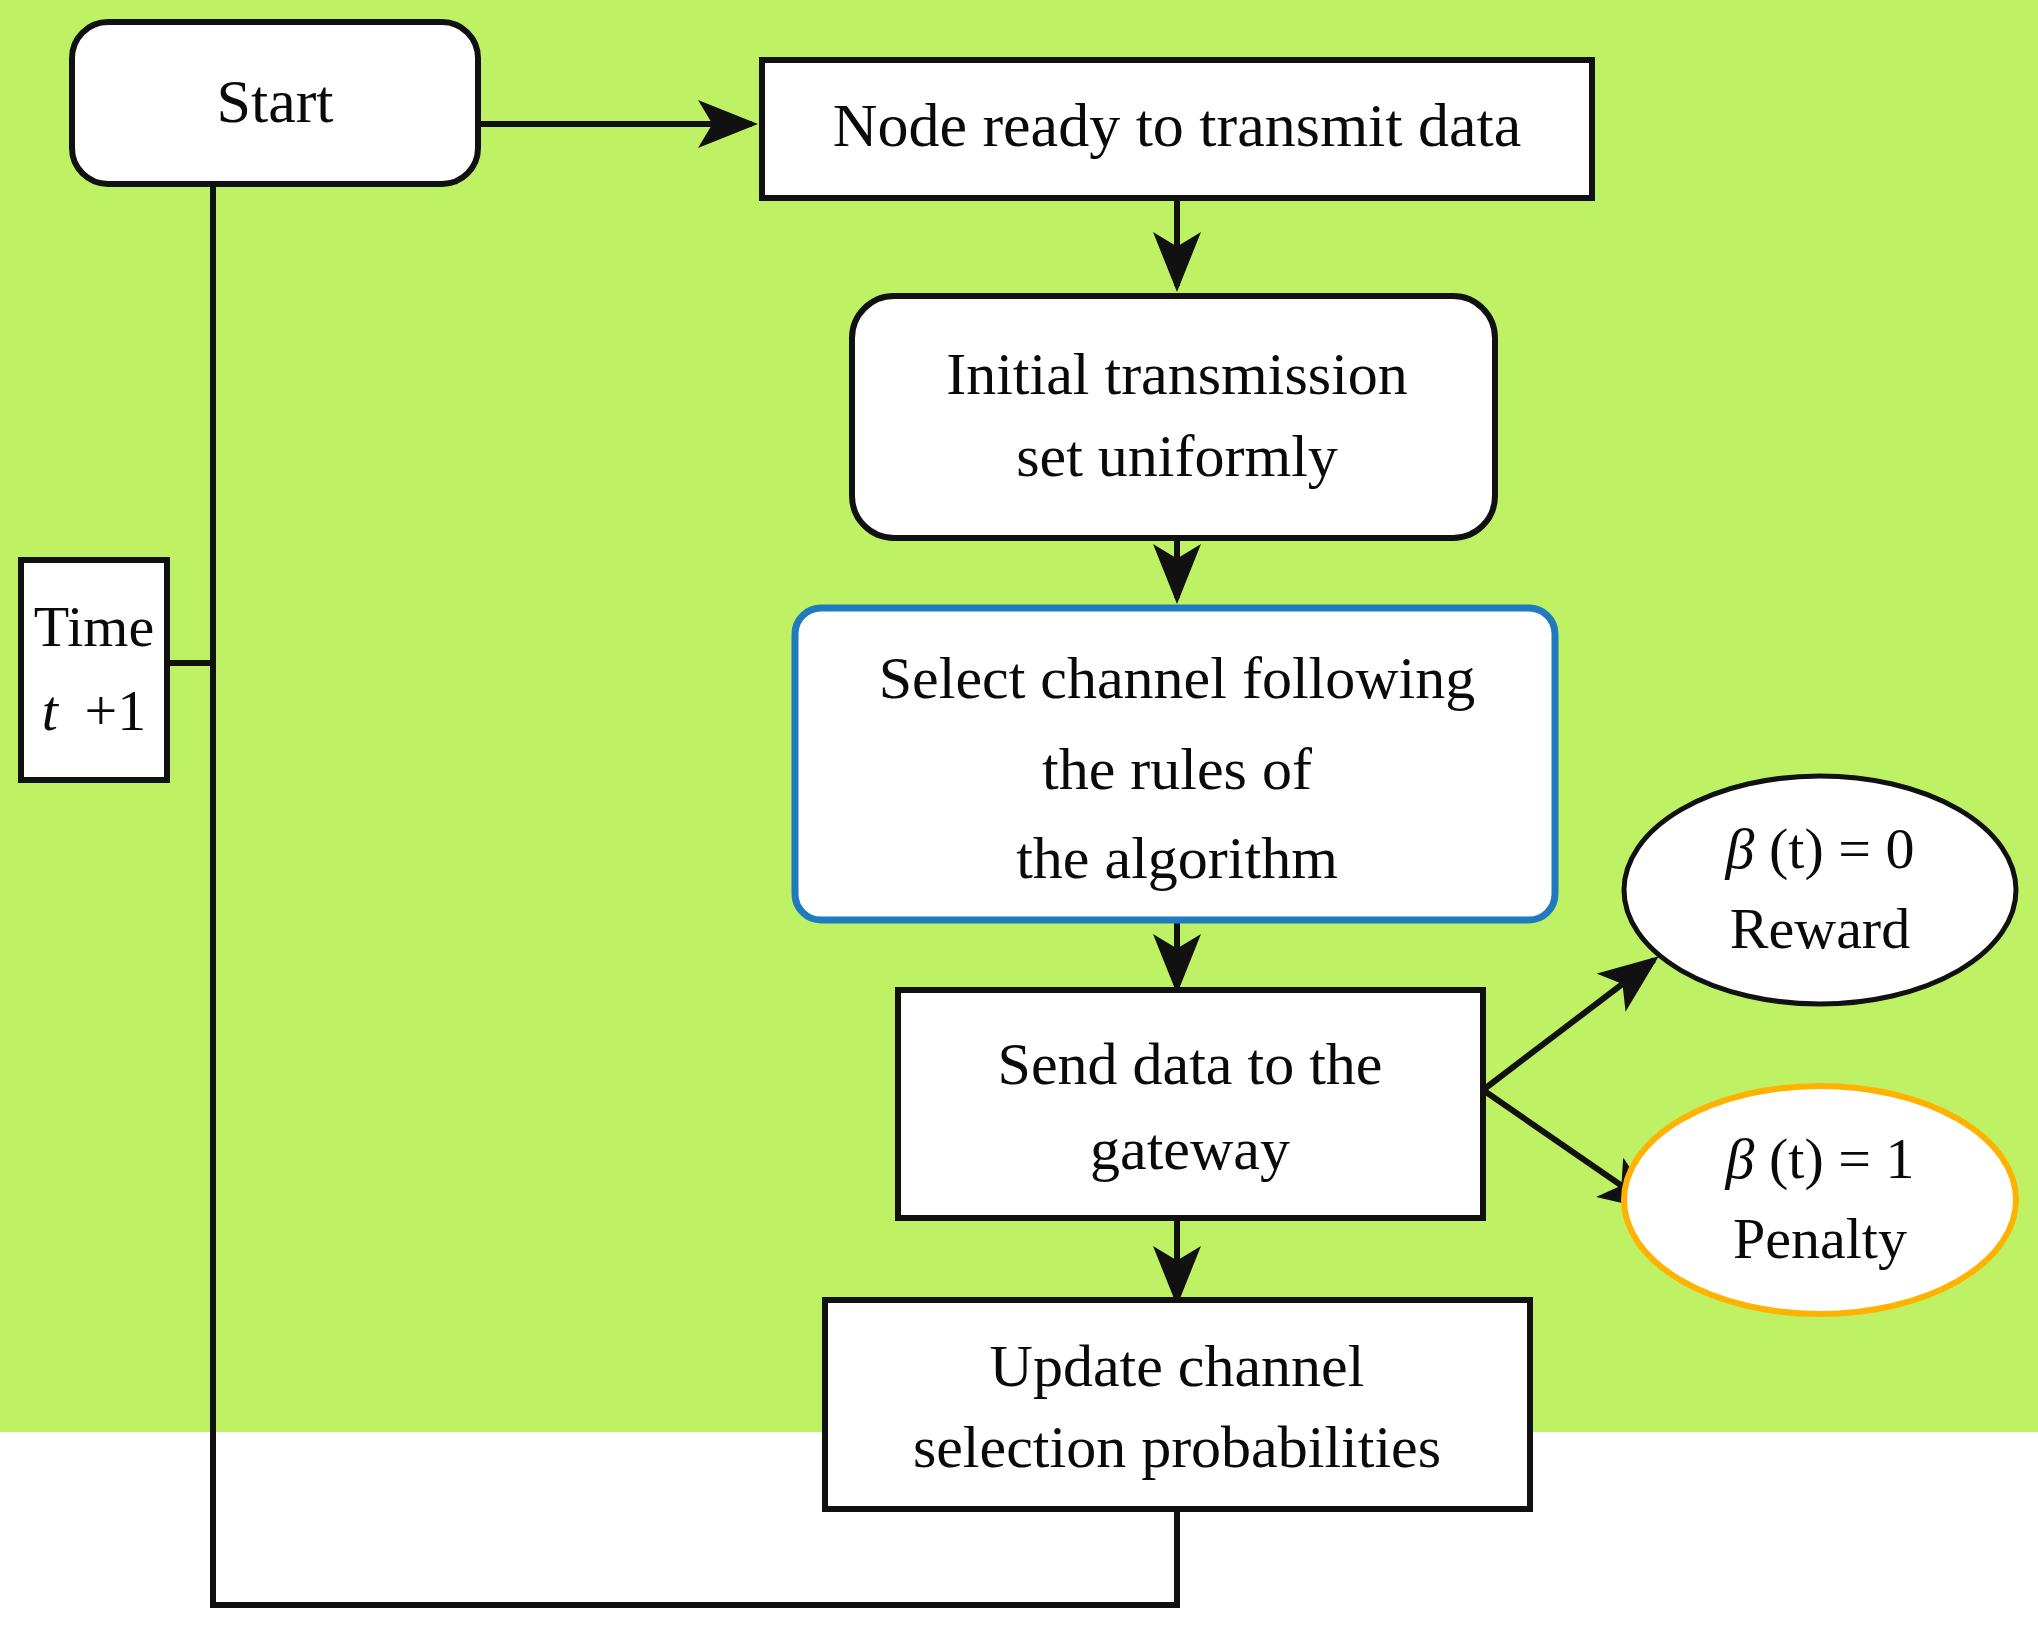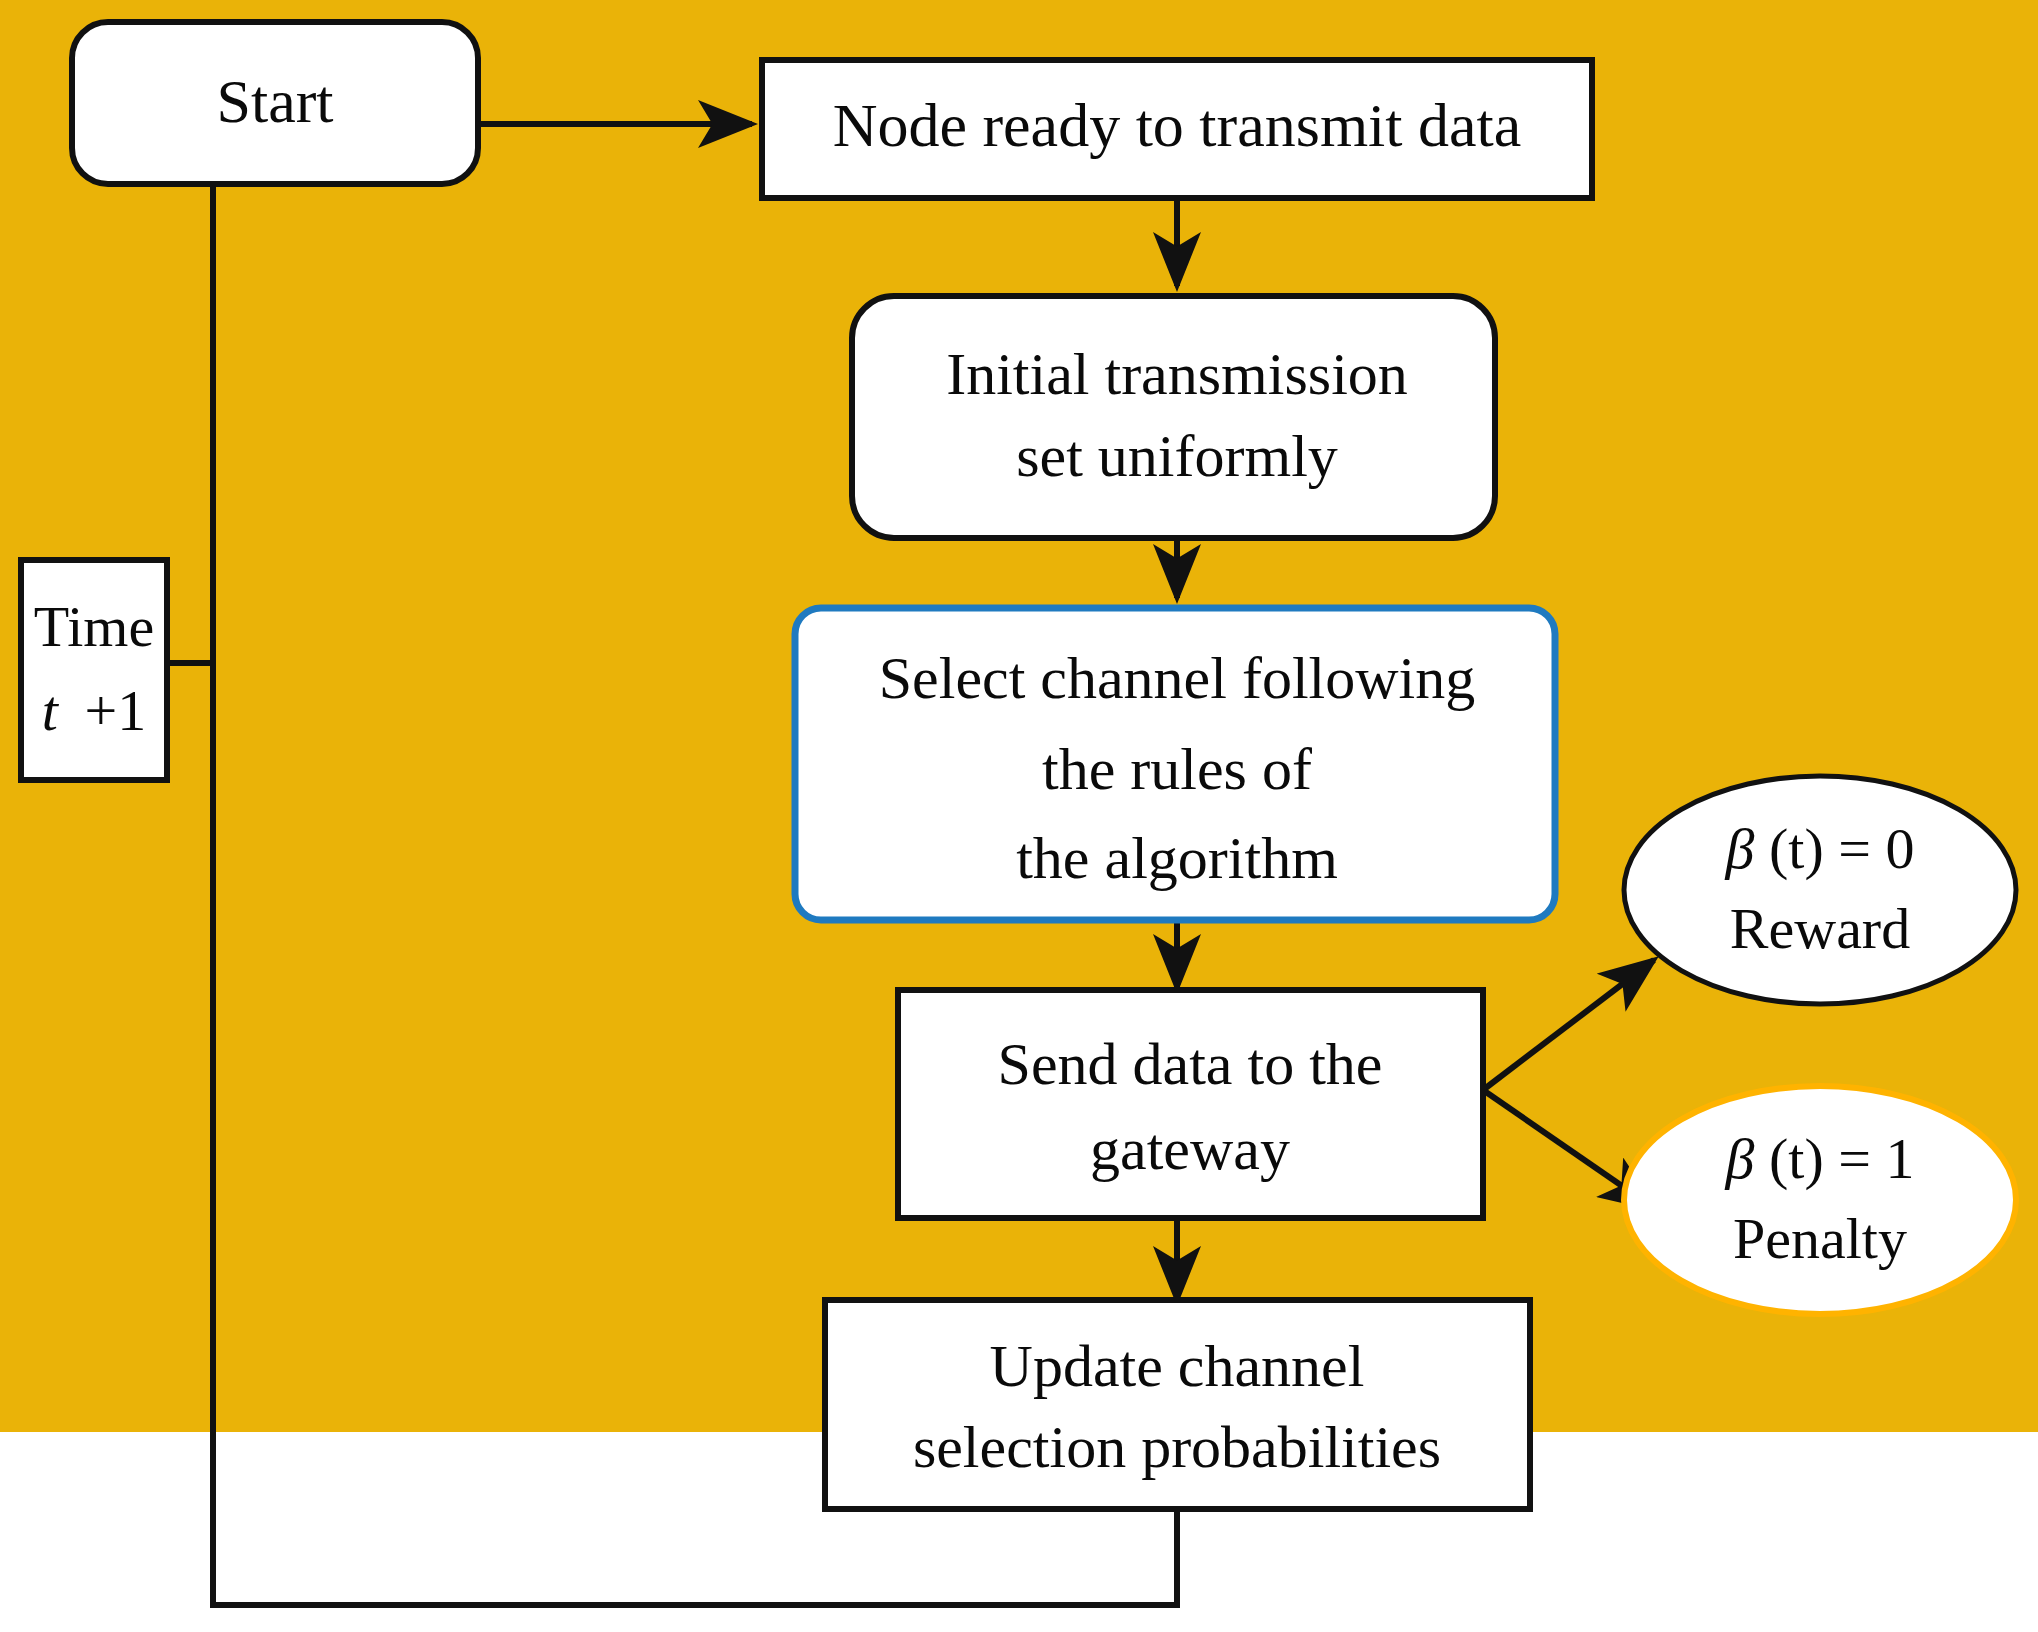--- a/index.html
+++ b/index.html
@@ -10,21 +10,21 @@
   body {
     width: 2038px;
     height: 1632px;
     overflow: hidden;
     font-family: "Liberation Serif", "DejaVu Serif", serif;
   }
   #flow-root {
     position: relative;
     width: 2038px;
     height: 1432px;
-    background: #eab308;
+    background: #bef264;
     text-align: right;
   }
   svg#flow-svg {
     position: absolute;
     left: 0;
     top: 0;
     width: 2038px;
     height: 1632px;
     display: block;
   }

